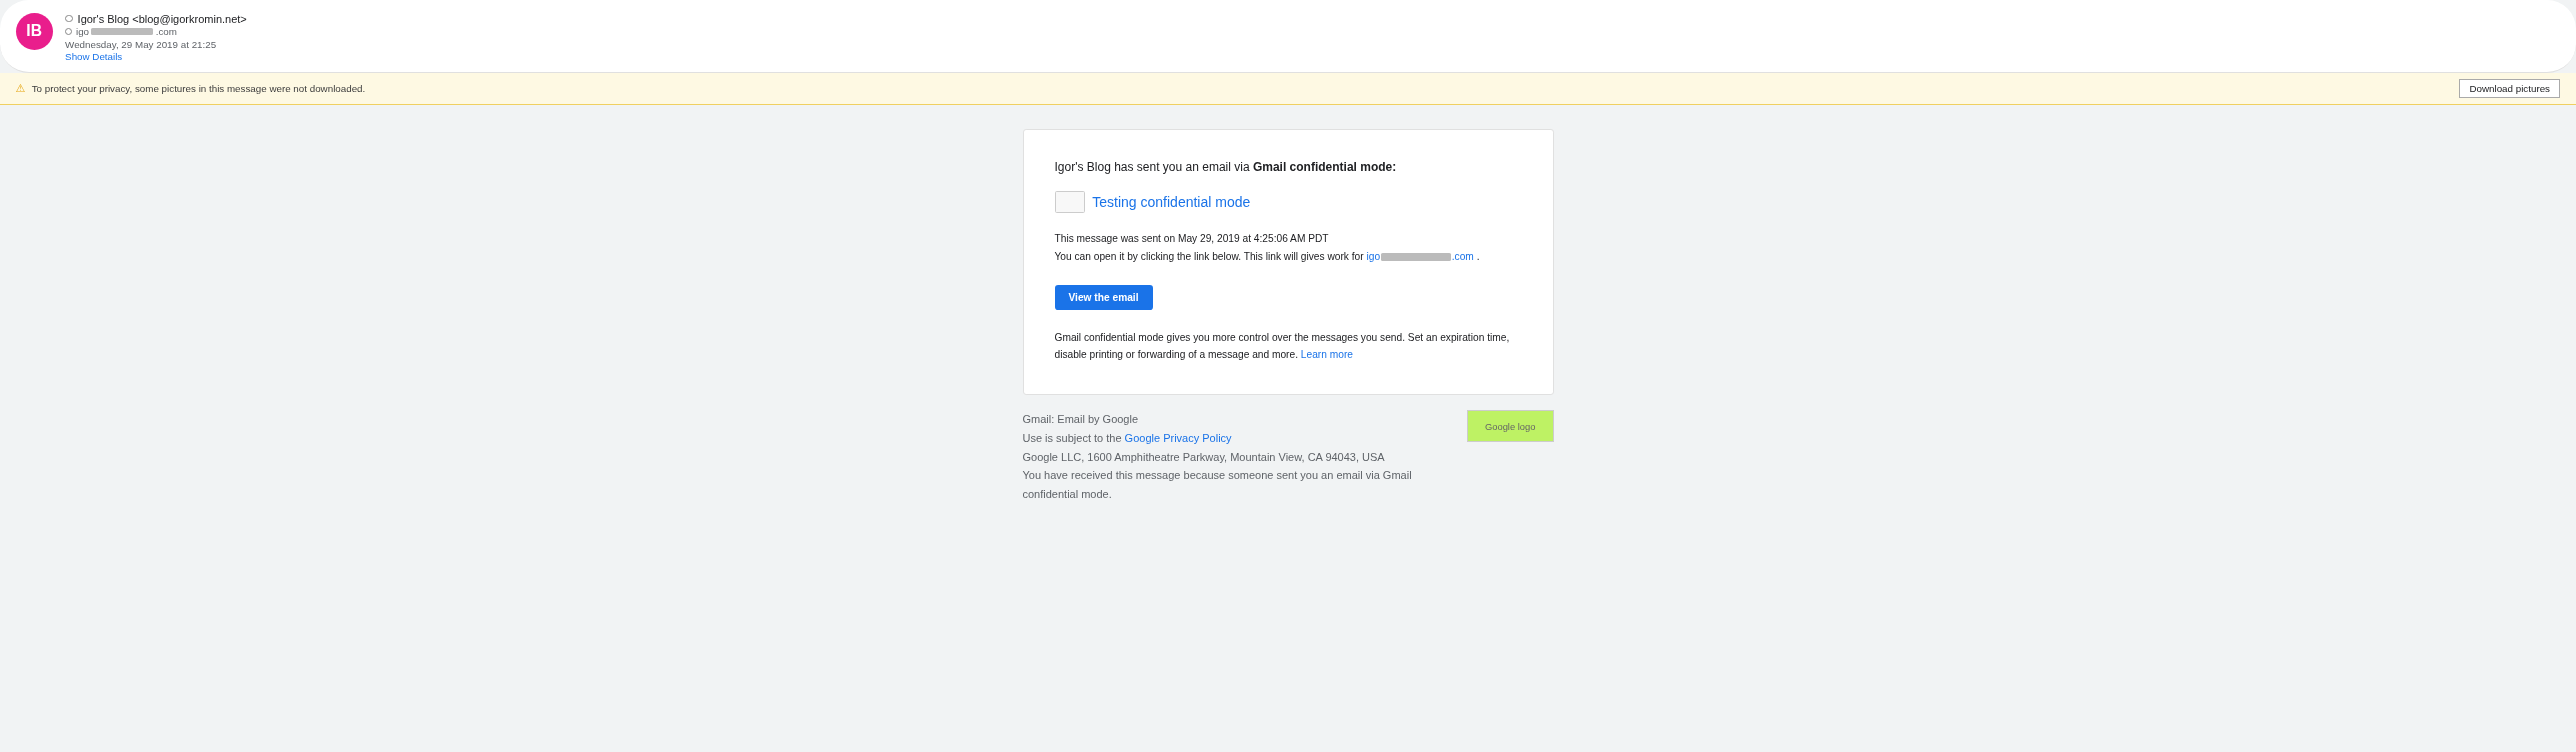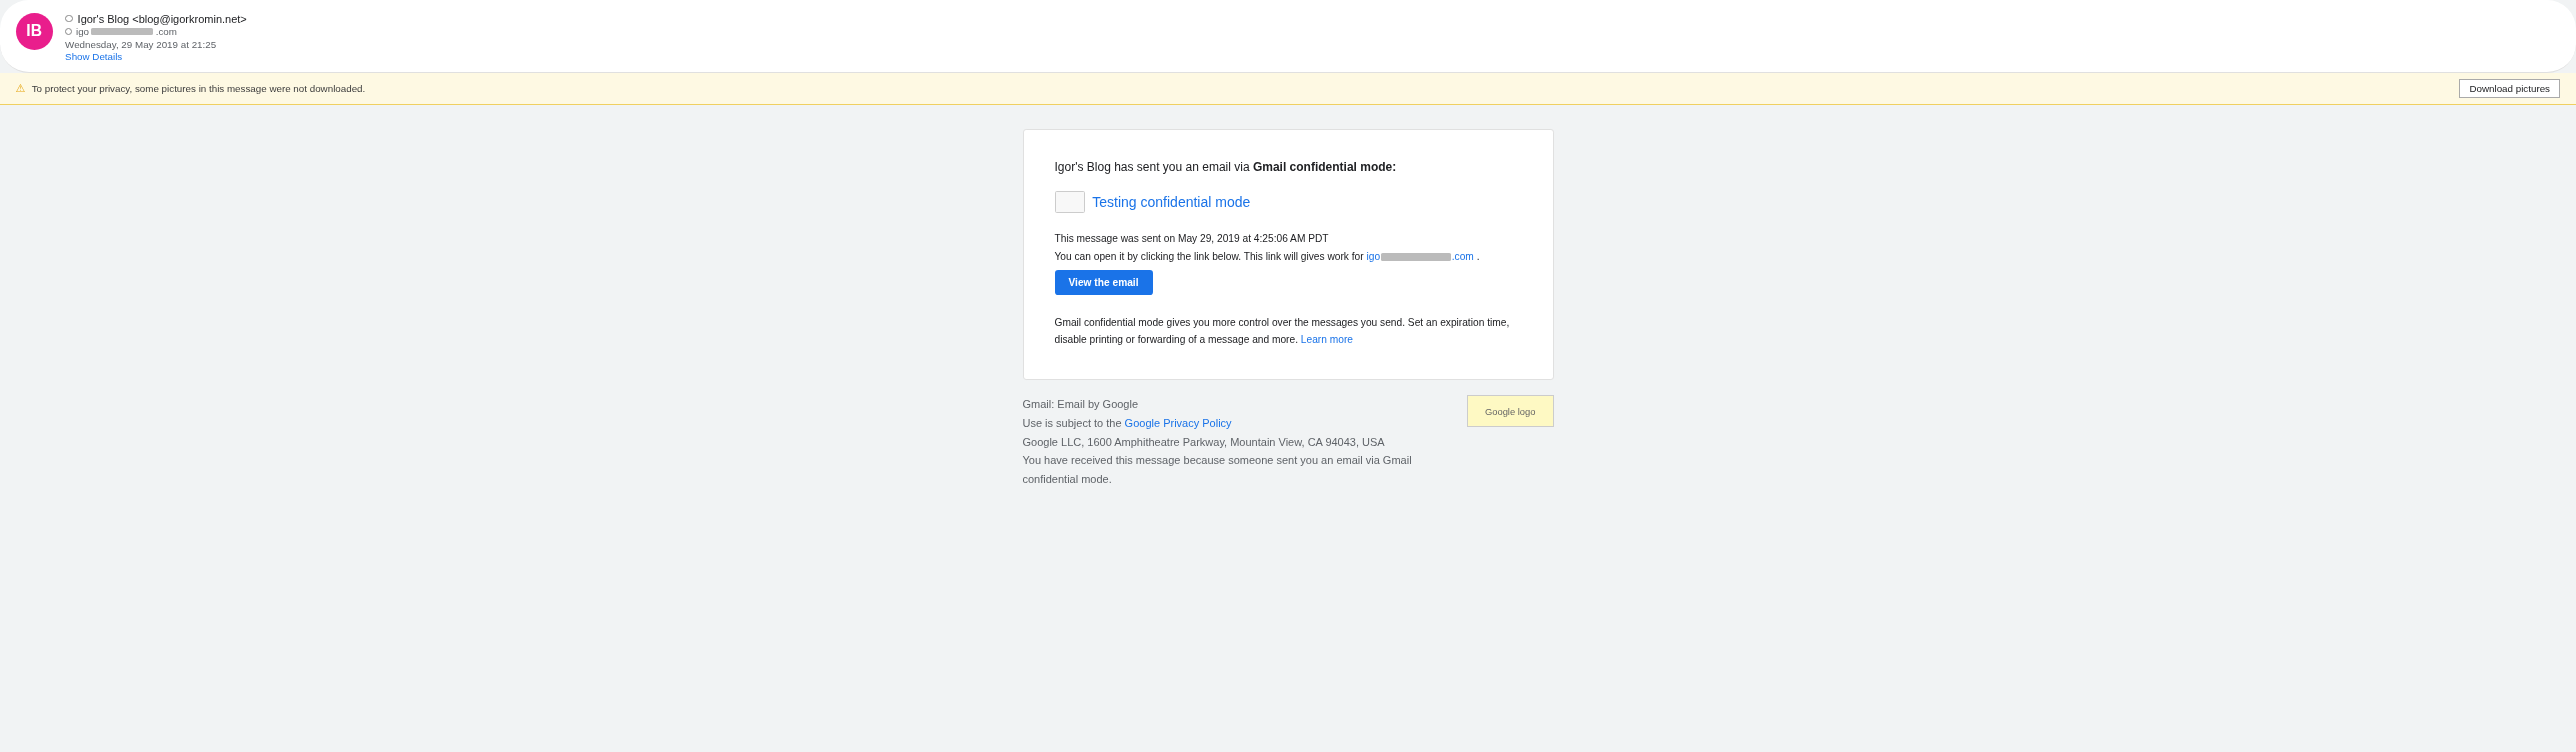--- a/index.html
+++ b/index.html
@@ -214,20 +214,21 @@
       background: #1a73e8;
       color: #fff;
       padding: 7px 14px;
       border-radius: 3.1px;
       font-size: 10.2px;
       font-weight: bold;
       cursor: pointer;
       border: none;
       margin-bottom: 20.3px;
       text-decoration: none;
+      margin-top: 15px;
     }
 
     .confidential-description {
       font-size: 10.2px;
       color: #202124;
       line-height: 1.6;
     }
 
     .learn-more-link {
       color: #1a73e8;
@@ -253,21 +254,21 @@
     .footer-link {
       color: #1a73e8;
       text-decoration: none;
     }
 
     .google-logo-placeholder {
       border: 0.8px solid #ccc;
       padding: 9.4px 17px;
       font-size: 9.4px;
       color: #666;
-      background: #fef9c3;
+      background: #bef264;
       border-radius: 0;
       white-space: nowrap;
     }
   </style>
 </head>
 <body>
 
 <div class="email-header">
   <div class="avatar">IB</div>
   <div class="sender-info">

